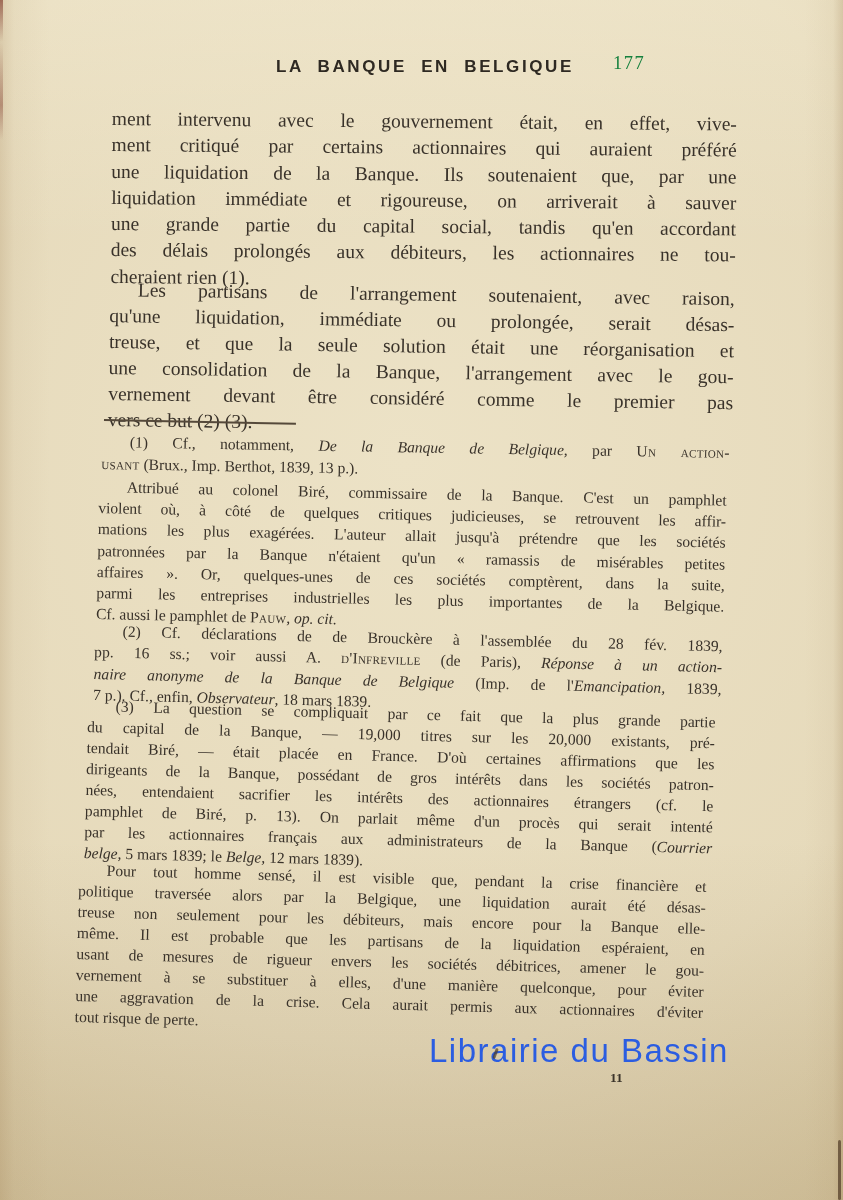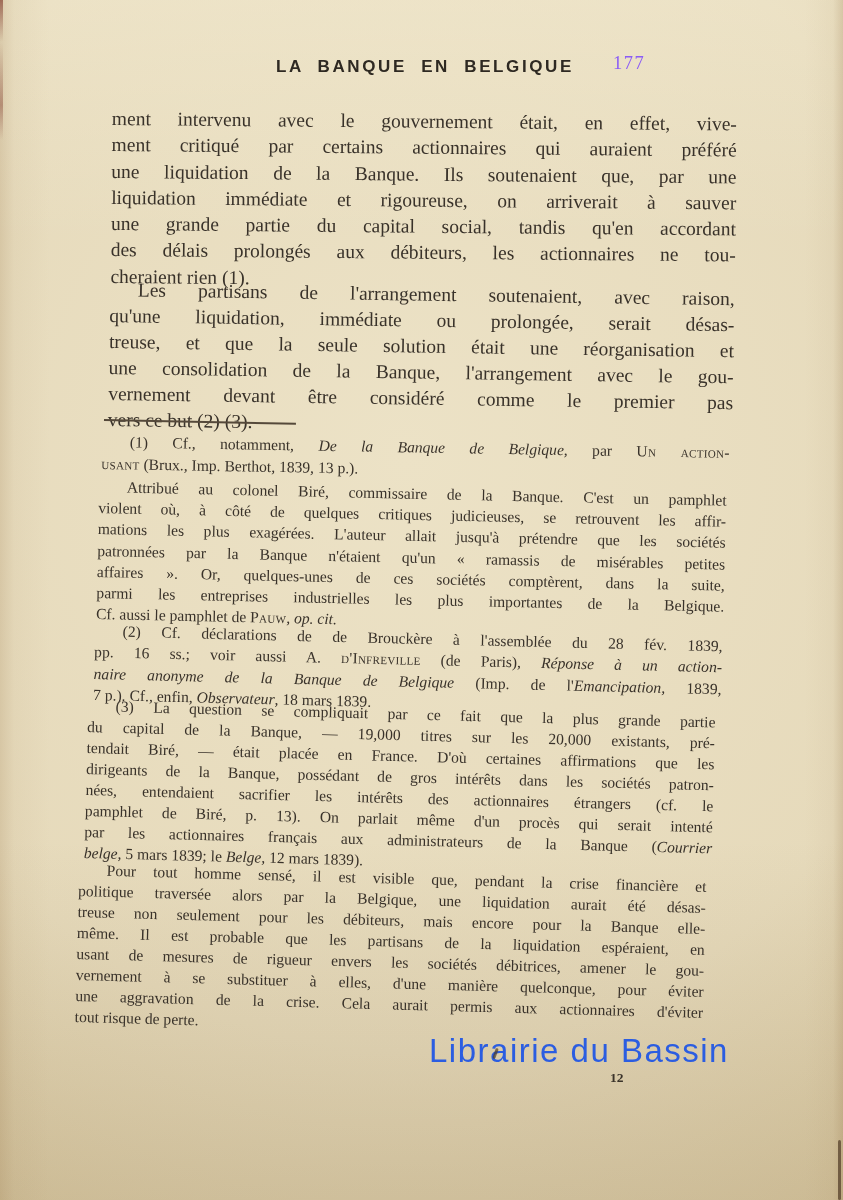--- a/index.html
+++ b/index.html
@@ -20,21 +20,21 @@
   .indent .line:first-child{text-indent:28px;}
   .sc{font-variant:small-caps;letter-spacing:0.3px;}
   i{font-style:italic;}
 
   .running-title{
     position:absolute;left:266px;top:57px;
     font-family:"Liberation Sans","DejaVu Sans",sans-serif;
     font-weight:bold;font-size:17px;letter-spacing:2.6px;word-spacing:7px;
     color:#2e2922;white-space:nowrap;margin-left:10px;
   }
-  .folio{position:absolute;left:613px;top:53px;font-size:18.5px;letter-spacing:1.5px;color:#8b5cf6;}
+  .folio{position:absolute;left:613px;top:53px;font-size:18.5px;letter-spacing:1.5px;color:#15803d;}
   .fn-rule{position:absolute;left:104px;top:419px;width:192px;height:1.6px;background:#55493a;transform:rotate(1.1deg);transform-origin:0 0;}
   .watermark{
     position:absolute;left:429px;top:1000px;
     font-family:"Liberation Sans","DejaVu Sans",sans-serif;
     font-size:33px;letter-spacing:1.5px;font-weight:400;
     color:#1d54e6;opacity:0.92;white-space:nowrap;margin-top:32px;
   }
   .signature{position:absolute;left:610px;top:1070px;font-size:13.5px;font-weight:bold;color:#3a332a;}
   .speck{position:absolute;left:494px;top:1048px;width:3px;height:11px;background:rgba(80,60,35,0.7);transform:rotate(20deg);border-radius:2px;}
   .edge-left-top{position:absolute;left:0;top:0;width:3px;height:140px;
@@ -117,19 +117,19 @@
       <div class="line">treuse non seulement pour les débiteurs, mais encore pour la Banque elle-</div>
       <div class="line">même. Il est probable que les partisans de la liquidation espéraient, en</div>
       <div class="line">usant de mesures de rigueur envers les sociétés débitrices, amener le gou-</div>
       <div class="line">vernement à se substituer à elles, d'une manière quelconque, pour éviter</div>
       <div class="line">une aggravation de la crise. Cela aurait permis aux actionnaires d'éviter</div>
       <div class="line">tout risque de perte.</div>
     </div>
 
   <div class="watermark">Librairie du Bassin</div>
 
-  <div class="signature">12</div>
+  <div class="signature">11</div>
 
   <div class="speck"></div>
   <div class="edge-left-top"></div>
   <div class="edge-right-bottom"></div>
 
 </div>
 
 </body></html>

